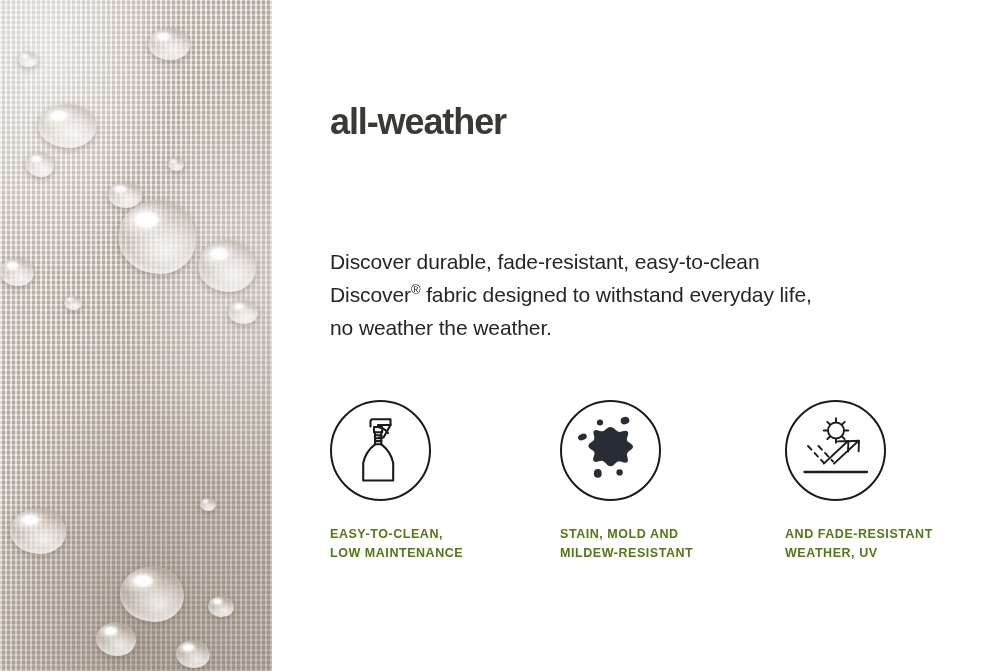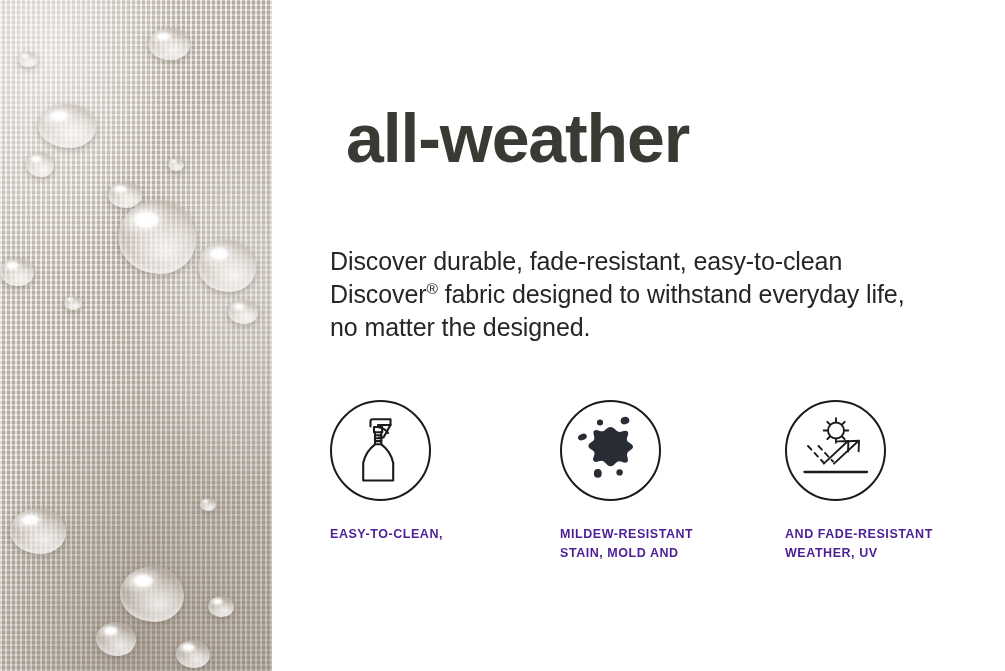--- a/index.html
+++ b/index.html
@@ -66,35 +66,35 @@
   
   .content{
     position:relative;
     flex:1 1 auto;
     height:671px;
     background:#ffffff;
   }
   .headline{
     position:absolute;
     left:58px;top:88px;
-    margin:16px;
-    font-size:68px;
+    margin:0;
+    font-size:36px;
     line-height:68px;
     font-weight:700;
     letter-spacing:-1.1px;
     color:#3a3a35;
     white-space:nowrap;
   }
   .headline .hl-line{display:block;}
 
   .subcopy{
     position:absolute;
     left:58px;top:245px;
     margin:0;
-    font-size:25px;
+    font-size:21px;
     line-height:33px;
     font-weight:400;
     color:#26262a;
     letter-spacing:-.1px;
   }
   .subcopy .sc-line{display:block;white-space:nowrap;}
   .subcopy sup{font-size:.62em;vertical-align:super;line-height:0;}
 
   
   .features{
@@ -121,21 +121,21 @@
     justify-content:center;
   }
   .icon-circle svg{display:block;}
 
   .feature-label{
     margin-top:24px;
     font-size:12.5px;
     line-height:19px;
     font-weight:700;
     letter-spacing:.55px;
-    color:#4c1d95;
+    color:#4d7c0f;
     text-transform:uppercase;
   }
   .feature-label .fl-line{display:block;white-space:nowrap;}
 </style>
 </head>
 <body>
 
 <div class="page">
 
   <div class="photo-panel">
@@ -163,21 +163,21 @@
 
   <div class="content">
 
     <h1 class="headline">
       <span class="hl-line">all-weather</span>
     </h1>
 
     <p class="subcopy">
       <span class="sc-line">Discover durable, fade-resistant, easy-to-clean</span>
       <span class="sc-line"><span>Discover</span><sup>®</sup><span> fabric designed to withstand everyday life,</span></span>
-      <span class="sc-line">no matter the designed.</span>
+      <span class="sc-line">no weather the weather.</span>
     </p>
 
     <div class="features">
 
       <div class="feature f0">
         <div class="icon-circle">
           <svg width="72" height="76" viewBox="0 0 72 76" fill="none" stroke="#1b1b1b" stroke-width="2.1" stroke-linejoin="round" stroke-linecap="round">
 
             <path d="M25.5 13.5 L25.5 8.5 Q25.5 6.2 27.8 6.2 L45.5 6.2 L45.5 12.0 L33.0 12.0 L33.0 14.0"></path>
 
@@ -187,20 +187,21 @@
             <path d="M29.0 14.0 L37.2 14.0 L37.2 19.2 L29.0 19.2 Z"></path>
 
             <path d="M30.0 19.4 L30.0 31.5 M36.3 19.4 L36.3 31.5"></path>
             <path d="M30.0 22.3 L36.3 22.3 M30.0 25.2 L36.3 25.2 M30.0 28.1 L36.3 28.1"></path>
 
             <path d="M30.0 31.3 Q20.5 38.5 18.2 50.0 L18.2 67.5 L48.2 67.5 L48.2 50.0 Q45.9 38.5 36.4 31.3 Z"></path>
           </svg>
         </div>
         <div class="feature-label">
           <span class="fl-line">EASY-TO-CLEAN,</span>
+          <span class="fl-line">LOW MAINTENANCE</span>
         </div>
       </div>
 
       <div class="feature f1">
         <div class="icon-circle">
           <svg width="76" height="72" viewBox="0 0 76 72" fill="#282c35">
             <path d="M37.5 12.0
                      C41.0 12.0 43.0 16.2 45.8 16.8
                      C48.6 17.4 52.6 14.2 54.6 16.6
                      C56.6 19.0 53.2 22.6 54.0 25.2
@@ -218,22 +219,22 @@
                      C23.4 13.6 27.2 16.8 30.0 16.2
                      C32.8 15.6 34.0 12.0 37.5 12.0 Z"></path>
             <ellipse cx="27.0" cy="7.4" rx="3.1" ry="3.0"></ellipse>
             <ellipse cx="52.0" cy="5.6" rx="4.4" ry="3.7" transform="rotate(-18 52 5.6)"></ellipse>
             <ellipse cx="9.4" cy="22.0" rx="4.6" ry="3.1" transform="rotate(-24 9.4 22)"></ellipse>
             <ellipse cx="24.8" cy="58.4" rx="3.9" ry="4.3"></ellipse>
             <ellipse cx="46.6" cy="57.4" rx="3.2" ry="3.1"></ellipse>
           </svg>
         </div>
         <div class="feature-label">
+          <span class="fl-line">STAIN, MOLD AND</span>
           <span class="fl-line">MILDEW-RESISTANT</span>
-          <span class="fl-line">STAIN, MOLD AND</span>
         </div>
       </div>
 
       <div class="feature f2">
         <div class="icon-circle">
           <svg width="80" height="72" viewBox="0 0 80 72" fill="none" stroke="#1b1b1b" stroke-width="1.9" stroke-linecap="round" stroke-linejoin="round">
 
             <circle cx="40.0" cy="15.5" r="8.0"></circle>
             <path d="M40 3.2 L40 7.0   M40 24.0 L40 27.8
                      M27.7 15.5 L31.5 15.5  M48.5 15.5 L52.3 15.5

